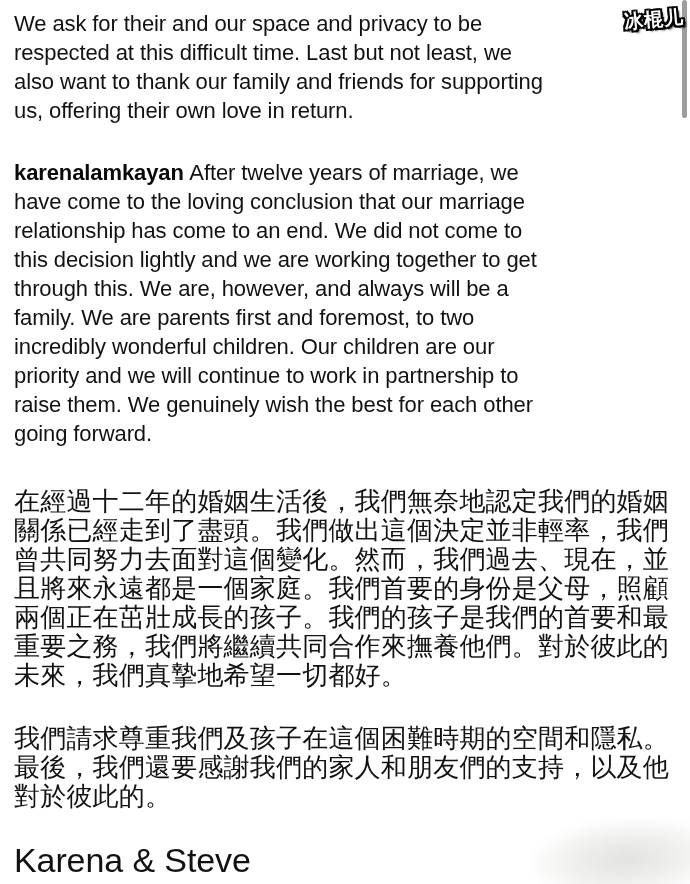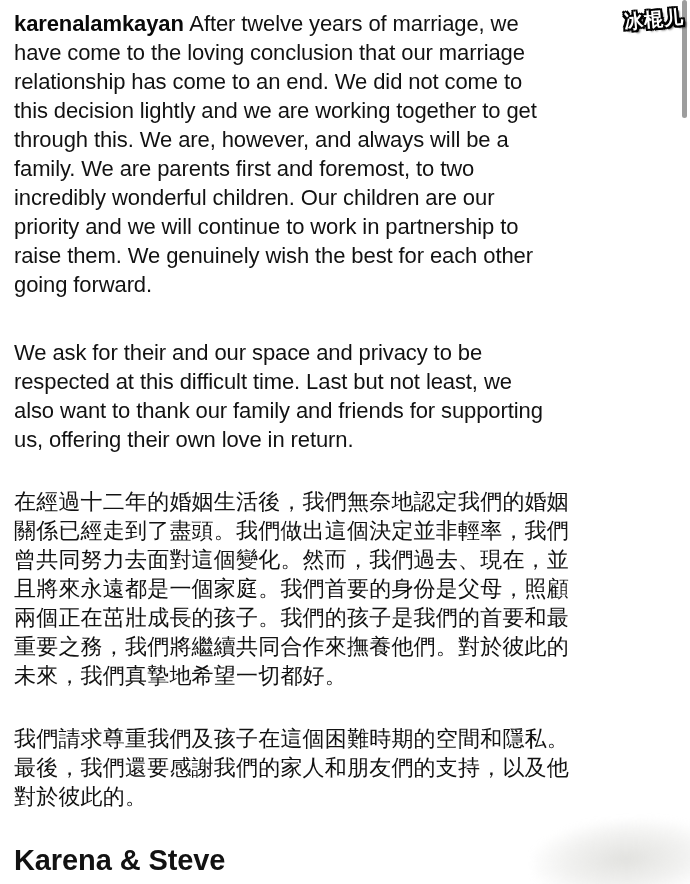--- a/index.html
+++ b/index.html
@@ -25,32 +25,31 @@
     font-size: 22px;
     line-height: 29px;
     letter-spacing: -0.1px;
   }
   .username {
     font-weight: 700;
     margin-right: 0.25em;
     color: #0a0a0a;
   }
   .zh {
-    font-size: 22px;
+    font-size: 26px;
     line-height: 29px;
     letter-spacing: 0.2px;
   }
   .p1 { margin-bottom: 39px !important; }
   .p2 { margin-bottom: 33px !important; }
   .p3 { margin-bottom: 34px !important; }
   .p4 { margin-bottom: 35px !important; }
   .sig {
-    font-size: 29px;
+    font-size: 34px;
     line-height: 29px;
-    font-weight: bold;
   }
   .watermark {
     position: absolute;
     top: 7px;
     right: 6px;
     font-size: 19px;
     font-weight: 700;
     letter-spacing: 1px;
     color: #ffffff;
     transform: rotate(-5deg);
@@ -83,35 +82,35 @@
     filter: blur(3px);
     transform: rotate(-4deg);
     z-index: 1;
     pointer-events: none;
   }
 </style>
 </head>
 <body>
 
 <div class="caption">
+  <p class="en p2 lines">We ask for their and our space and privacy to be
+respected at this difficult time. Last but not least, we
+also want to thank our family and friends for supporting
+us, offering their own love in return.</p>
+
   <p class="en p1"><strong class="username">karenalamkayan</strong><span class="lines">After twelve years of marriage, we
 have come to the loving conclusion that our marriage
 relationship has come to an end. We did not come to
 this decision lightly and we are working together to get
 through this. We are, however, and always will be a
 family. We are parents first and foremost, to two
 incredibly wonderful children. Our children are our
 priority and we will continue to work in partnership to
 raise them. We genuinely wish the best for each other
 going forward.</span></p>
-
-  <p class="en p2 lines">We ask for their and our space and privacy to be
-respected at this difficult time. Last but not least, we
-also want to thank our family and friends for supporting
-us, offering their own love in return.</p>
 
   <p class="zh p3 lines">在經過十二年的婚姻生活後，我們無奈地認定我們的婚姻
 關係已經走到了盡頭。我們做出這個決定並非輕率，我們
 曾共同努力去面對這個變化。然而，我們過去、現在，並
 且將來永遠都是一個家庭。我們首要的身份是父母，照顧
 兩個正在茁壯成長的孩子。我們的孩子是我們的首要和最
 重要之務，我們將繼續共同合作來撫養他們。對於彼此的
 未來，我們真摯地希望一切都好。</p>
 
   <p class="zh p4 lines">我們請求尊重我們及孩子在這個困難時期的空間和隱私。

